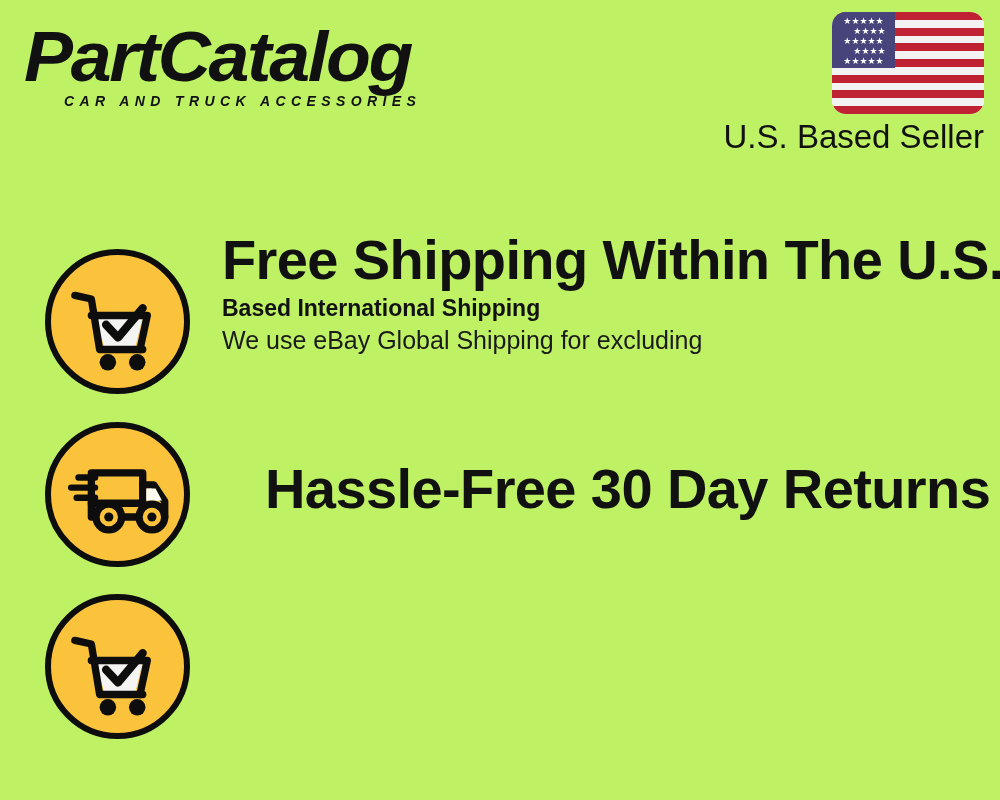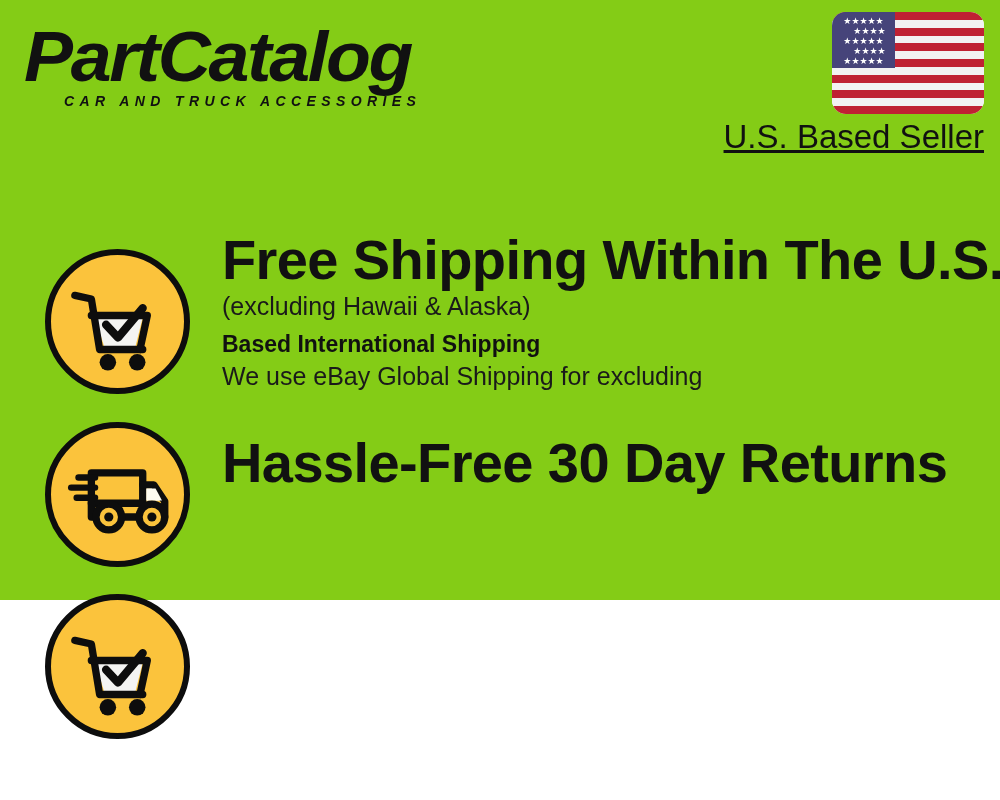--- a/index.html
+++ b/index.html
@@ -13,22 +13,22 @@
     height: 800px;
     font-family: "Liberation Sans", sans-serif;
     color: #111111;
     overflow: hidden;
     position: relative;
   }
 
   .page {
     position: relative;
     width: 1000px;
-    height: 600px;
-    background: #84cc16;
+    height: 800px;
+    background: #bef264;
   }
 
   
   .header {
     position: absolute;
     left: 0;
     top: 0;
     width: 1000px;
     height: 175px;
   }
@@ -121,21 +121,20 @@
     right: 8px;
     top: 110px;
     font-family: "Liberation Sans", sans-serif;
     font-weight: 400;
     font-size: 33px;
     line-height: 38px;
     letter-spacing: 0px;
     color: #111111;
     white-space: nowrap;
     text-align: left;
-    text-decoration: underline;
   }
 
   
   .features {
     position: absolute;
     left: 0;
     top: 230px;
     width: 1000px;
   }
   .feature-row {
@@ -195,21 +194,21 @@
     line-height: 32px;
     color: #111111;
     white-space: nowrap;
   }
 
   .row-1 .feature-text { top: 4px; }
   .row-1 .headline  { margin: 0 0 4px 0; }
   .row-1 .subline   { margin: 0 0 3px 0; }
   .row-1 .subline-bold { margin: 6px 0 0 0; }
 
-  .row-2 .feature-text { top: 34px; }
+  .row-2 .feature-text { top: 60px; margin-left: 43px; }
   .row-3 .feature-text { top: 40px; }
 </style>
 </head>
 <body>
 
 <div class="page">
 
   <div class="header">
 
     <div class="logo-block">
@@ -255,21 +254,20 @@
           <polygon points="48,68 100,68 92,100 58,100" fill="#f4f4f2"></polygon>
           <path d="M26,44 L44,48 L53,103 L100,103" fill="none" stroke="#0d0d0d" stroke-width="8" stroke-linecap="round" stroke-linejoin="round"></path>
           <path d="M44,66 L105,66 L97,103" fill="none" stroke="#0d0d0d" stroke-width="8" stroke-linecap="round" stroke-linejoin="round"></path>
           <path d="M60,76 L73,90 L100,58" fill="none" stroke="#0d0d0d" stroke-width="9" stroke-linecap="round" stroke-linejoin="round"></path>
           <circle cx="62" cy="117" r="9" fill="#0d0d0d"></circle>
           <circle cx="94" cy="117" r="9" fill="#0d0d0d"></circle>
         </svg>
       </div>
       <div class="feature-text">
         <div class="headline">Free Shipping Within The U.S.</div>
-        <div class="subline">(excluding Hawaii &amp; Alaska)</div>
         <div class="subline-bold">Based International Shipping</div>
         <div class="subline">We use eBay Global Shipping for excluding</div>
       </div>
     </div>
 
     <div class="feature-row row-2">
       <div class="badge">
         <svg viewBox="0 0 145 145" xmlns="http://www.w3.org/2000/svg">
           <path d="M100,62 L112,62 L124,80 L124,97 L100,97 Z" fill="#fbc33c"></path>
           <polygon points="104,66 114,66 121,79 104,79" fill="#fefbf0"></polygon>

